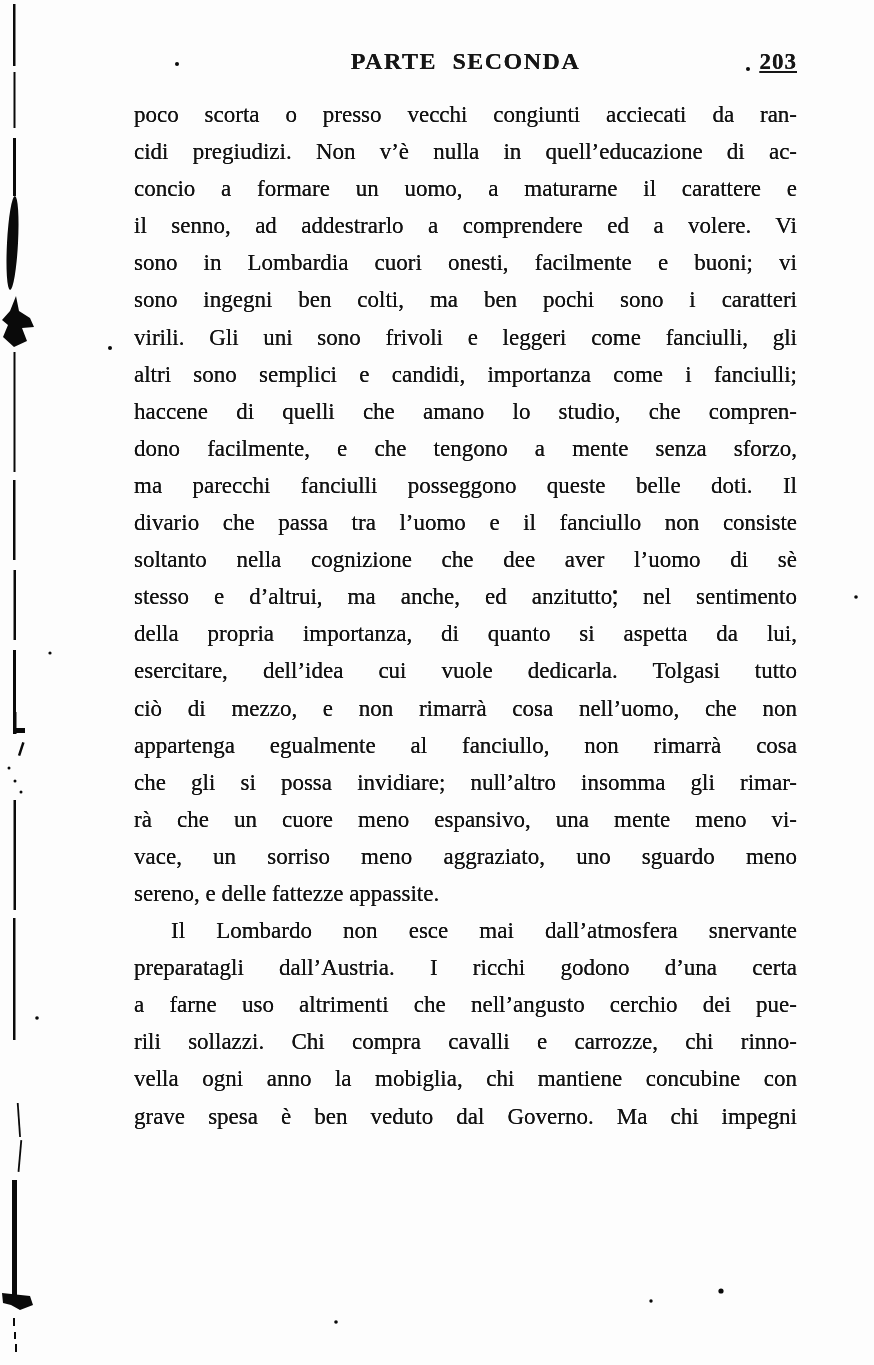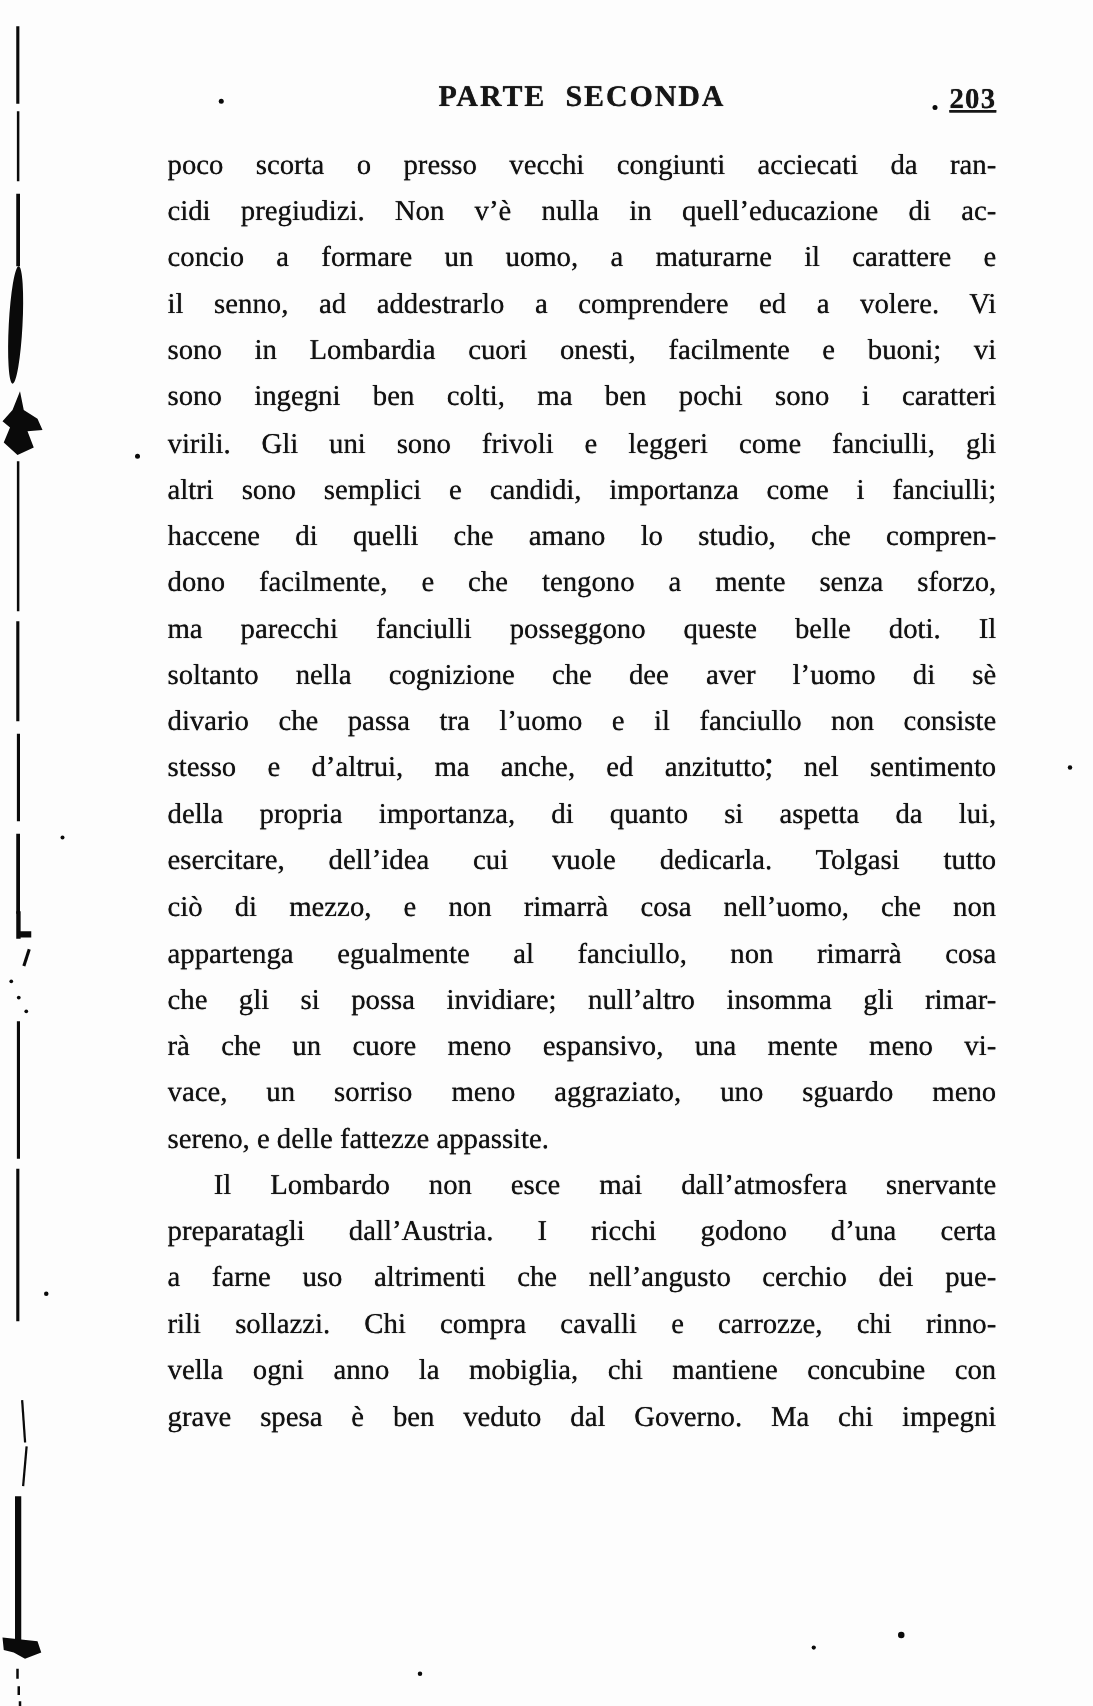--- a/index.html
+++ b/index.html
@@ -7,21 +7,20 @@
     width:874px;height:1365px;
     background:#fdfdfd;
     font-family:"Liberation Serif", serif;
     color:#111;
     position:relative;
     overflow:hidden;
   }
   .page{
     position:absolute;inset:0;
     background:#fdfdfd;
-    margin-top:17px;
   }
   .header{
     position:absolute;
     left:134px;top:48px;width:663px;height:32px;
     text-align:center;
     font-weight:bold;
     font-size:24px;
     letter-spacing:1.5px;
     word-spacing:8px;
     color:#161616;
@@ -78,22 +77,22 @@
       <div class="line">cidi pregiudizi. Non v’è nulla in quell’educazione di ac-</div>
       <div class="line">concio a formare un uomo, a maturarne il carattere e</div>
       <div class="line">il senno, ad addestrarlo a comprendere ed a volere. Vi</div>
       <div class="line">sono in Lombardia cuori onesti, facilmente e buoni; vi</div>
       <div class="line">sono ingegni ben colti, ma ben pochi sono i caratteri</div>
       <div class="line">virili. Gli uni sono frivoli e leggeri come fanciulli, gli</div>
       <div class="line">altri sono semplici e candidi, importanza come i fanciulli;</div>
       <div class="line">haccene di quelli che amano lo studio, che compren-</div>
       <div class="line">dono facilmente, e che tengono a mente senza sforzo,</div>
       <div class="line">ma parecchi fanciulli posseggono queste belle doti. Il</div>
+      <div class="line">divario che passa tra l’uomo e il fanciullo non consiste</div>
       <div class="line">soltanto nella cognizione che dee aver l’uomo di sè</div>
-      <div class="line">divario che passa tra l’uomo e il fanciullo non consiste</div>
       <div class="line">stesso e d’altrui, ma anche, ed anzitutto, nel sentimento</div>
       <div class="line">della propria importanza, di quanto si aspetta da lui,</div>
       <div class="line">esercitare, dell’idea cui vuole dedicarla. Tolgasi tutto</div>
       <div class="line">ciò di mezzo, e non rimarrà cosa nell’uomo, che non</div>
       <div class="line">appartenga egualmente al fanciullo, non rimarrà cosa</div>
       <div class="line">che gli si possa invidiare; null’altro insomma gli rimar-</div>
       <div class="line">rà che un cuore meno espansivo, una mente meno vi-</div>
       <div class="line">vace, un sorriso meno aggraziato, uno sguardo meno</div>
       <div class="line last">sereno, e delle fattezze appassite.</div>
       <div class="line indent">Il Lombardo non esce mai dall’atmosfera snervante</div>

